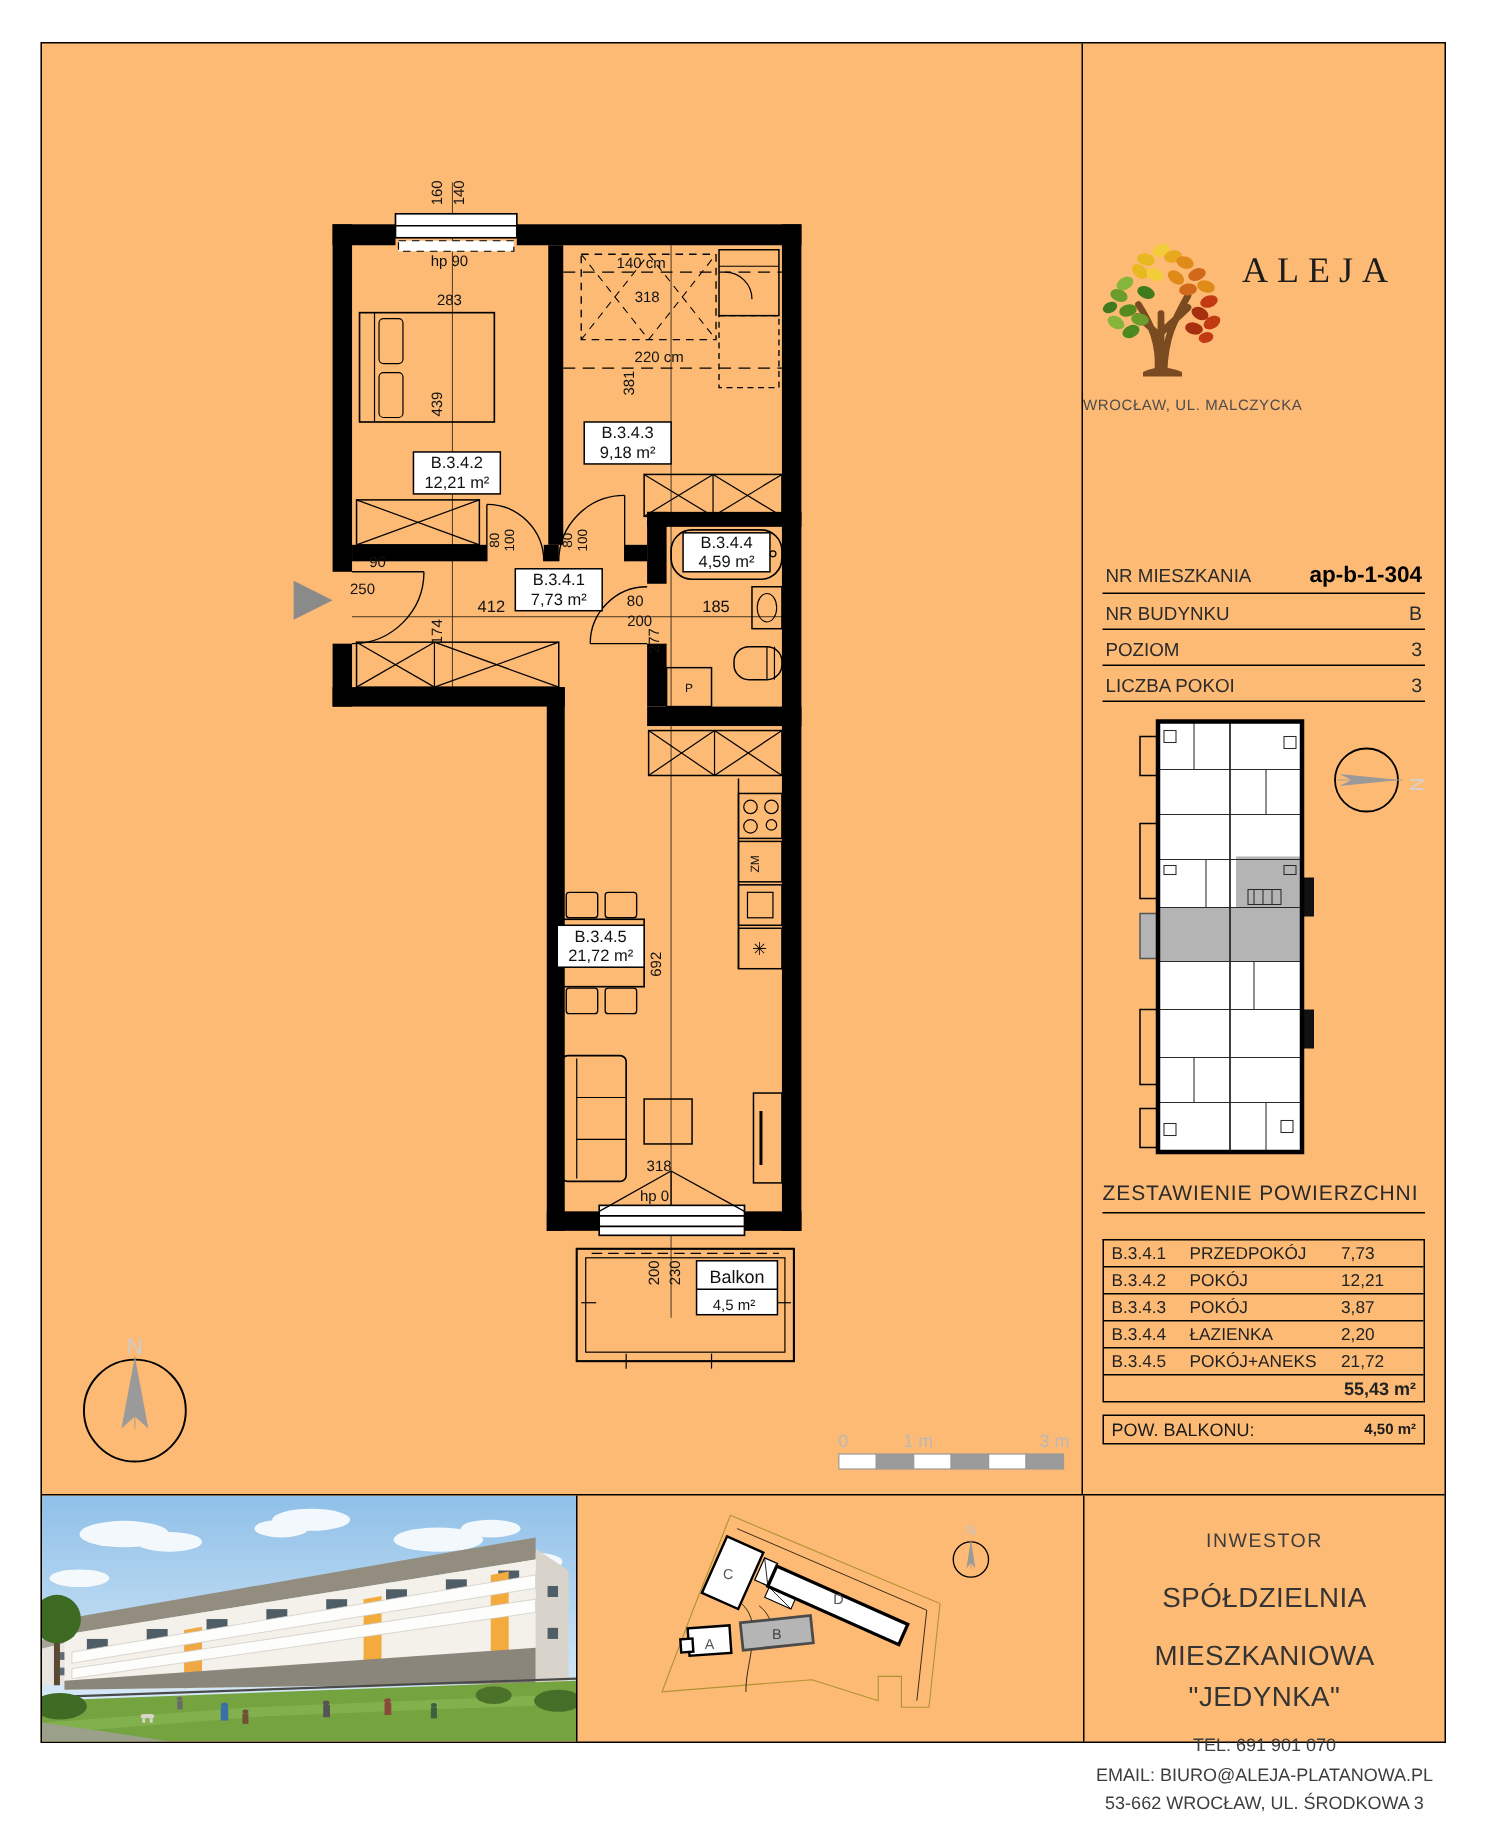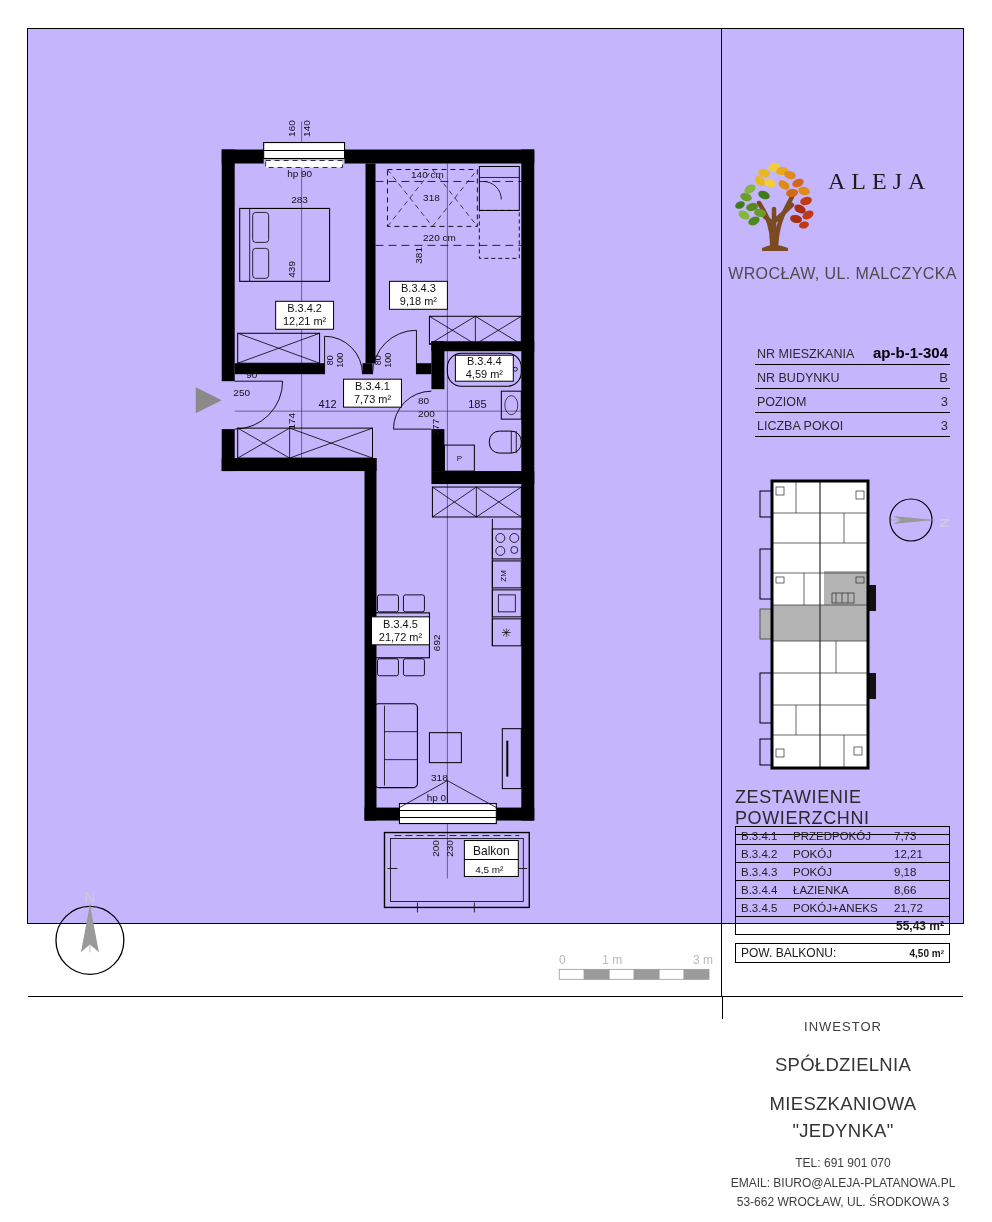--- a/index.html
+++ b/index.html
@@ -1,33 +1,33 @@
 <!DOCTYPE html>
 <html><head>
 <meta charset="utf-8">
 <style>
   html,body{margin:0;padding:0;background:#fff;}
   body{width:992px;height:1222px;position:relative;font-family:"Liberation Sans",sans-serif;color:#1a1a1a;}
   svg text{font-family:"Liberation Sans",sans-serif;}
-  .frame{position:absolute;left:27px;top:28px;width:937px;height:896px;border:1.5px solid #000;box-sizing:border-box;background:#c4b5fd;}
+  .frame{position:absolute;left:27px;top:28px;width:937px;height:1134px;border:1.5px solid #000;box-sizing:border-box;background:#fdba74;}
   .main{position:absolute;left:0;top:0;width:694px;height:967px;border-right:1.5px solid #000;box-sizing:border-box;}
   .plan-svg{width:100%;height:100%;display:block;}
   .sidebar{position:absolute;left:694px;top:0;right:0;height:967px;}
   .logo-row{position:absolute;top:126px;left:12px;right:6px;display:flex;align-items:flex-start;}
   .logo-text{margin-left:8px;margin-top:14px;font-family:"Liberation Serif","DejaVu Serif",serif;color:#1c1c1c;}
   .logo-l1{font-size:24px;letter-spacing:6px;line-height:1.08;}
   .logo-l2{font-size:29px;letter-spacing:1px;line-height:1.08;}
-  .logo-loc{position:absolute;top:236px;left:0;right:0;text-align:center;font-size:16px;color:#4c4c4c;letter-spacing:.4px;}
-  .details{position:absolute;top:310px;left:13px;right:13px;margin-left:20px;}
+  .logo-loc{position:absolute;top:236px;left:0;right:0;font-size:10px;color:#4c4c4c;letter-spacing:.4px;}
+  .details{position:absolute;top:341px;left:13px;right:13px;}
   .detail-row{display:flex;justify-content:space-between;align-items:baseline;border-bottom:1.6px solid #000;padding:5px 2px 3px;font-size:12.5px;color:#2b2b2b;}
   .detail-val{font-size:13px;}
   .detail-val.bold{font-weight:bold;font-size:15px;color:#000;}
   .minimap-wrap{position:absolute;top:448px;left:24px;right:6px;height:300px;}
   .mini-compass{position:absolute;right:4px;top:10px;}
-  .areas-head{position:absolute;top:758px;left:13px;right:13px;font-size:18px;letter-spacing:.6px;color:#2a2a2a;border-bottom:1.6px solid #000;padding-bottom:5px;}
+  .areas-head{position:absolute;top:758px;left:13px;right:13px;font-size:14px;letter-spacing:.6px;color:#2a2a2a;border-bottom:1.6px solid #000;padding-bottom:5px;}
   .areas{position:absolute;top:797px;left:13px;right:13px;border:1.5px solid #000;border-bottom:none;}
   .area-row{display:flex;border-bottom:1.5px solid #000;font-size:11.5px;height:17px;align-items:center;padding:0 5px;color:#222;}
   .a-code{width:52px;}
   .a-name{flex:1;}
   .a-val{width:50px;text-align:left;}
   .area-total{justify-content:flex-end;font-weight:bold;font-size:12px;}
   .balcony{position:absolute;top:914px;left:13px;right:13px;border:1.6px solid #000;display:flex;justify-content:space-between;align-items:center;font-size:12px;padding:2px 5px;}
   .balcony-val{font-weight:bold;font-size:10px;}
   .bottom{position:absolute;left:0;top:967px;right:0;bottom:0;border-top:1.5px solid #000;display:flex;box-sizing:border-box;}
   .photo{width:357px;height:100%;border-right:1px solid #000;box-sizing:border-box;overflow:hidden;}
@@ -383,26 +383,26 @@
         <span class="a-val">7,73</span>
       </div>
       <div class="area-row">
         <span class="a-code">B.3.4.2</span>
         <span class="a-name">POKÓJ</span>
         <span class="a-val">12,21</span>
       </div>
       <div class="area-row">
         <span class="a-code">B.3.4.3</span>
         <span class="a-name">POKÓJ</span>
-        <span class="a-val">9,18</span>
+        <span class="a-val">3,87</span>
       </div>
       <div class="area-row">
         <span class="a-code">B.3.4.4</span>
         <span class="a-name">ŁAZIENKA</span>
-        <span class="a-val">8,66</span>
+        <span class="a-val">2,20</span>
       </div>
       <div class="area-row">
         <span class="a-code">B.3.4.5</span>
         <span class="a-name">POKÓJ+ANEKS</span>
         <span class="a-val">21,72</span>
       </div>
       <div class="area-row area-total">
         <span>55,43 m²</span>
       </div>
     </div>

